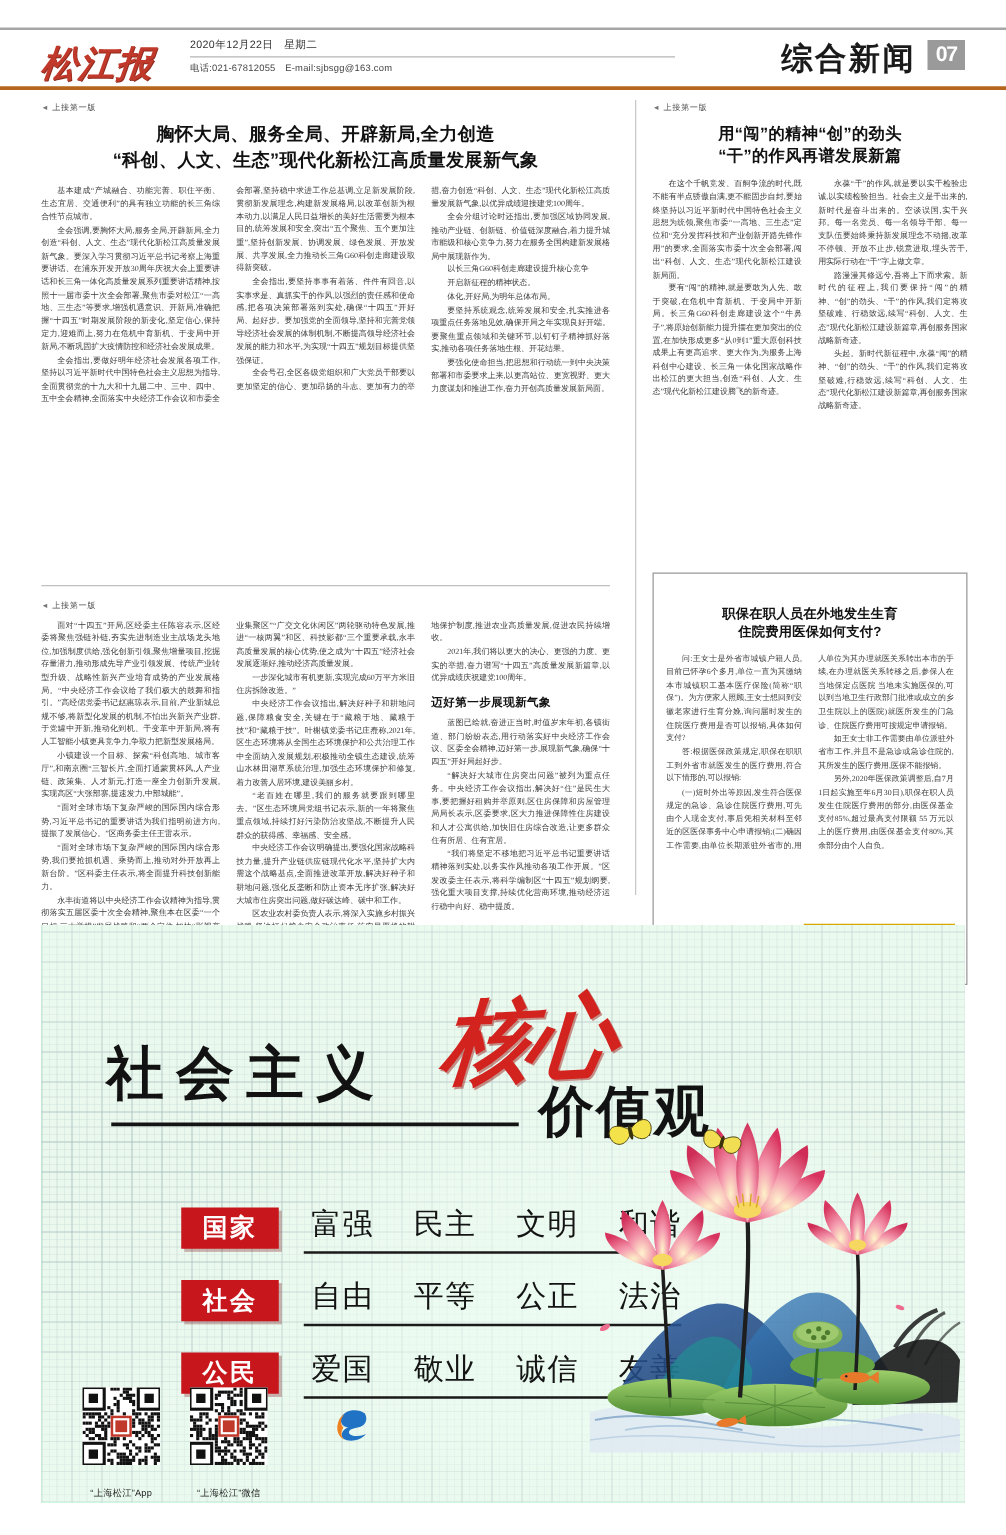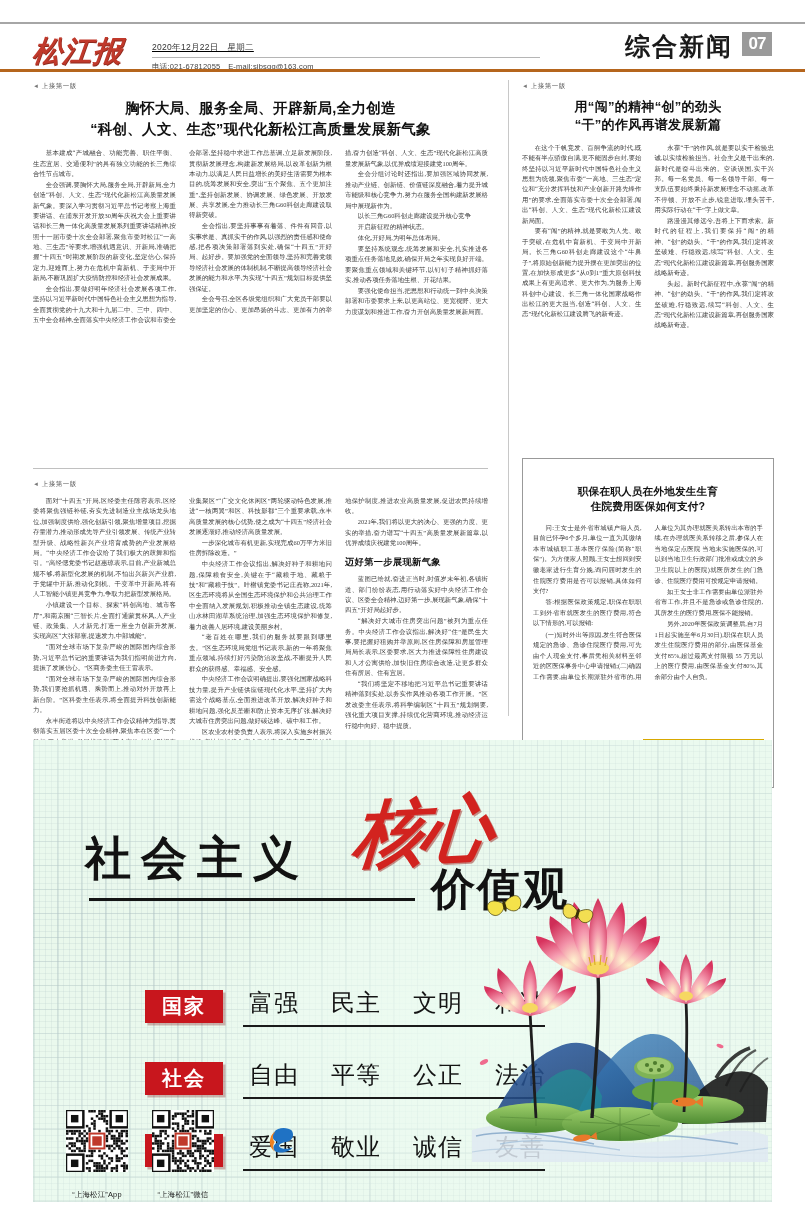--- a/index.html
+++ b/index.html
@@ -22,21 +22,21 @@
   }
   .mh-logo {
     position:absolute; left:33px; top:10px;
     font-family:"Liberation Serif", serif;
     font-size:29px; font-weight:bold; color:#c0392b;
     font-style:italic; letter-spacing:1px;
     transform:skewX(-6deg);
     text-shadow:0.5px 0.5px 0 #8e2a1e;
   }
   .mh-meta {
-    position:absolute; left:152px; top:20px; width:390px;text-decoration:underline;
+    position:absolute; left:152px; top:8px; width:390px;
   }
   .mh-date {
     font-family:"Liberation Sans", sans-serif;
     font-size:8.5px; color:#333; letter-spacing:0.3px;
     padding-bottom:3px;
   }
   .mh-meta-rule { height:1px; background:#b5b5b5; width:388px; }
   .mh-contact {
     font-family:"Liberation Sans", sans-serif;
     font-size:7.5px; color:#444; padding-top:4px; letter-spacing:0.2px;
@@ -184,21 +184,21 @@
     font-size:44px; font-weight:bold; color:#121212;
     letter-spacing:2px; white-space:nowrap;
   }
   .t-underline {
     position:absolute; left:4px; top:110px; width:326px; height:3px;
     background:#141414;
   }
 
   
   #values { position:absolute; left:112px; top:224px; width:400px; }
-  .vrow { position:relative; height:48px; margin-bottom:10px;margin-top:24px; }
+  .vrow { position:relative; height:48px; margin-bottom:10px; }
   .vtag {
     position:absolute; left:0; top:2px;
     width:78px; height:33px; background:#c8161d; color:#fff;
     font-family:"Liberation Sans", sans-serif;
     font-size:20px; font-weight:bold; letter-spacing:2px;
     display:flex; align-items:center; justify-content:center;
     box-shadow:2.5px 2.5px 0 rgba(120,12,16,0.30);
   }
   .vwords {
     position:absolute; left:104px; top:-1px; width:296px;

